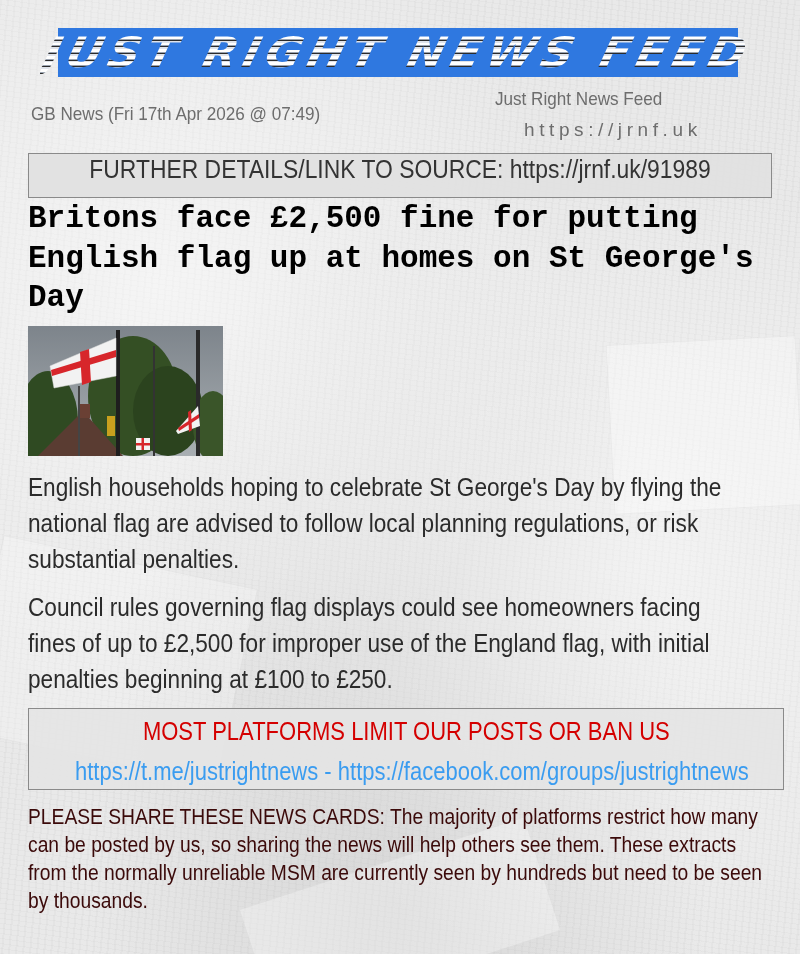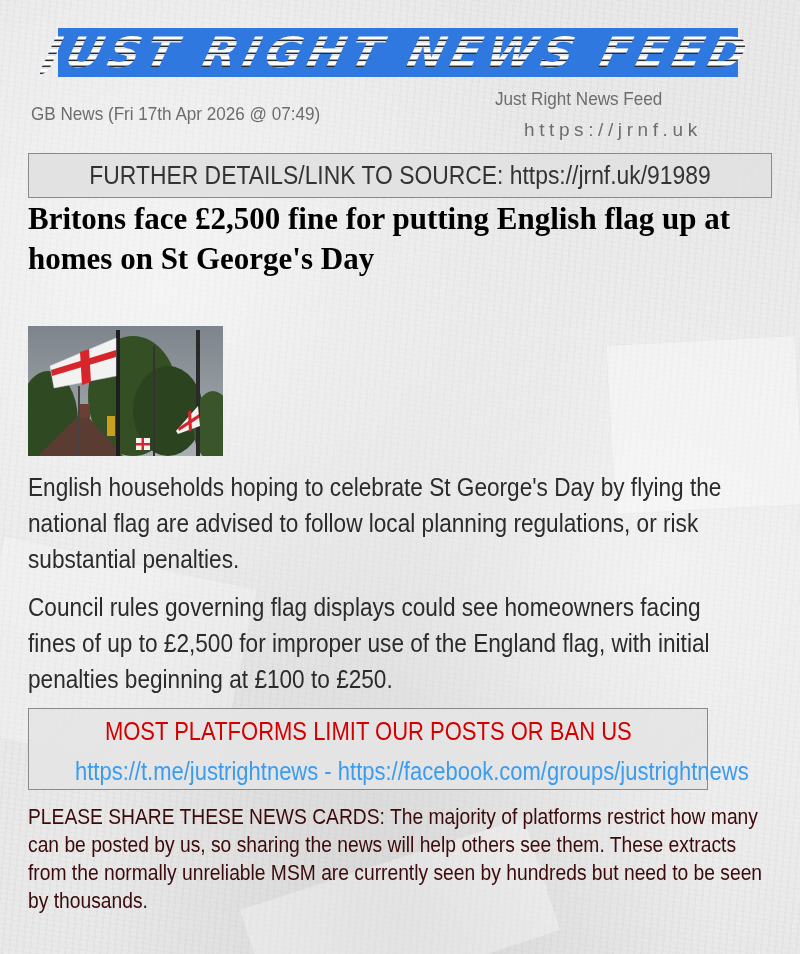--- a/index.html
+++ b/index.html
@@ -50,45 +50,45 @@
     transform: scaleX(0.9); transform-origin: left center; white-space: nowrap;
   }
   .site-url {
     position: absolute; left: 495px; top: 119px;
     font-size: 19px; color: #6d6d6d; letter-spacing: 4.6px; white-space: nowrap; margin-left: 29px;
   }
   .source-box {
     position: absolute; left: 28px; top: 153px; width: 744px; height: 45px;
     background: rgba(225,225,225,0.92);
     border: 1px solid #8a8a8a;
-    display: flex; align-items: center; justify-content: center;
+    display: flex; align-items: flex-start; justify-content: center;
   }
   .source-box span {
     font-size: 26px; color: #333333;
     transform: scaleX(0.88); white-space: nowrap;
   }
   .headline {
     position: absolute; left: 28px; top: 199px; width: 730px;
-    font-family: Liberation Serif, serif; font-weight: bold;
+    font-family: Liberation Mono, monospace; font-weight: bold;
     font-size: 31px; line-height: 39.5px; color: #000000;
   }
   .article-image {
     position: absolute; left: 28px; top: 326px; width: 195px; height: 130px;
     overflow: hidden; background: #8e959c;
   }
   .article-image svg { display: block; }
   .para {
     position: absolute; left: 28px; width: 800px;
     font-size: 26px; line-height: 36px; color: #2b2b2b;
     transform: scaleX(0.87); transform-origin: left top;
   }
   .para.p1 { top: 469px; }
   .para.p2 { top: 589px; }
   .platform-box {
-    position: absolute; left: 28px; top: 708px; width: 680px; height: 82px;
+    position: absolute; left: 28px; top: 708px; width: 756px; height: 82px;
     background: rgba(228,228,228,0.9);
     border: 1px solid #8a8a8a;
   }
   .platform-warning {
     position: absolute; left: 0; right: 0; top: 4px; text-align: center;
     font-size: 25px; line-height: 36px; color: #d40000;
   }
   .platform-warning span, .platform-links span { display: inline-block; transform: scaleX(0.88); white-space: nowrap; }
   .platform-links {
     position: absolute; left: 0; right: 0; top: 44px; text-align: center;

